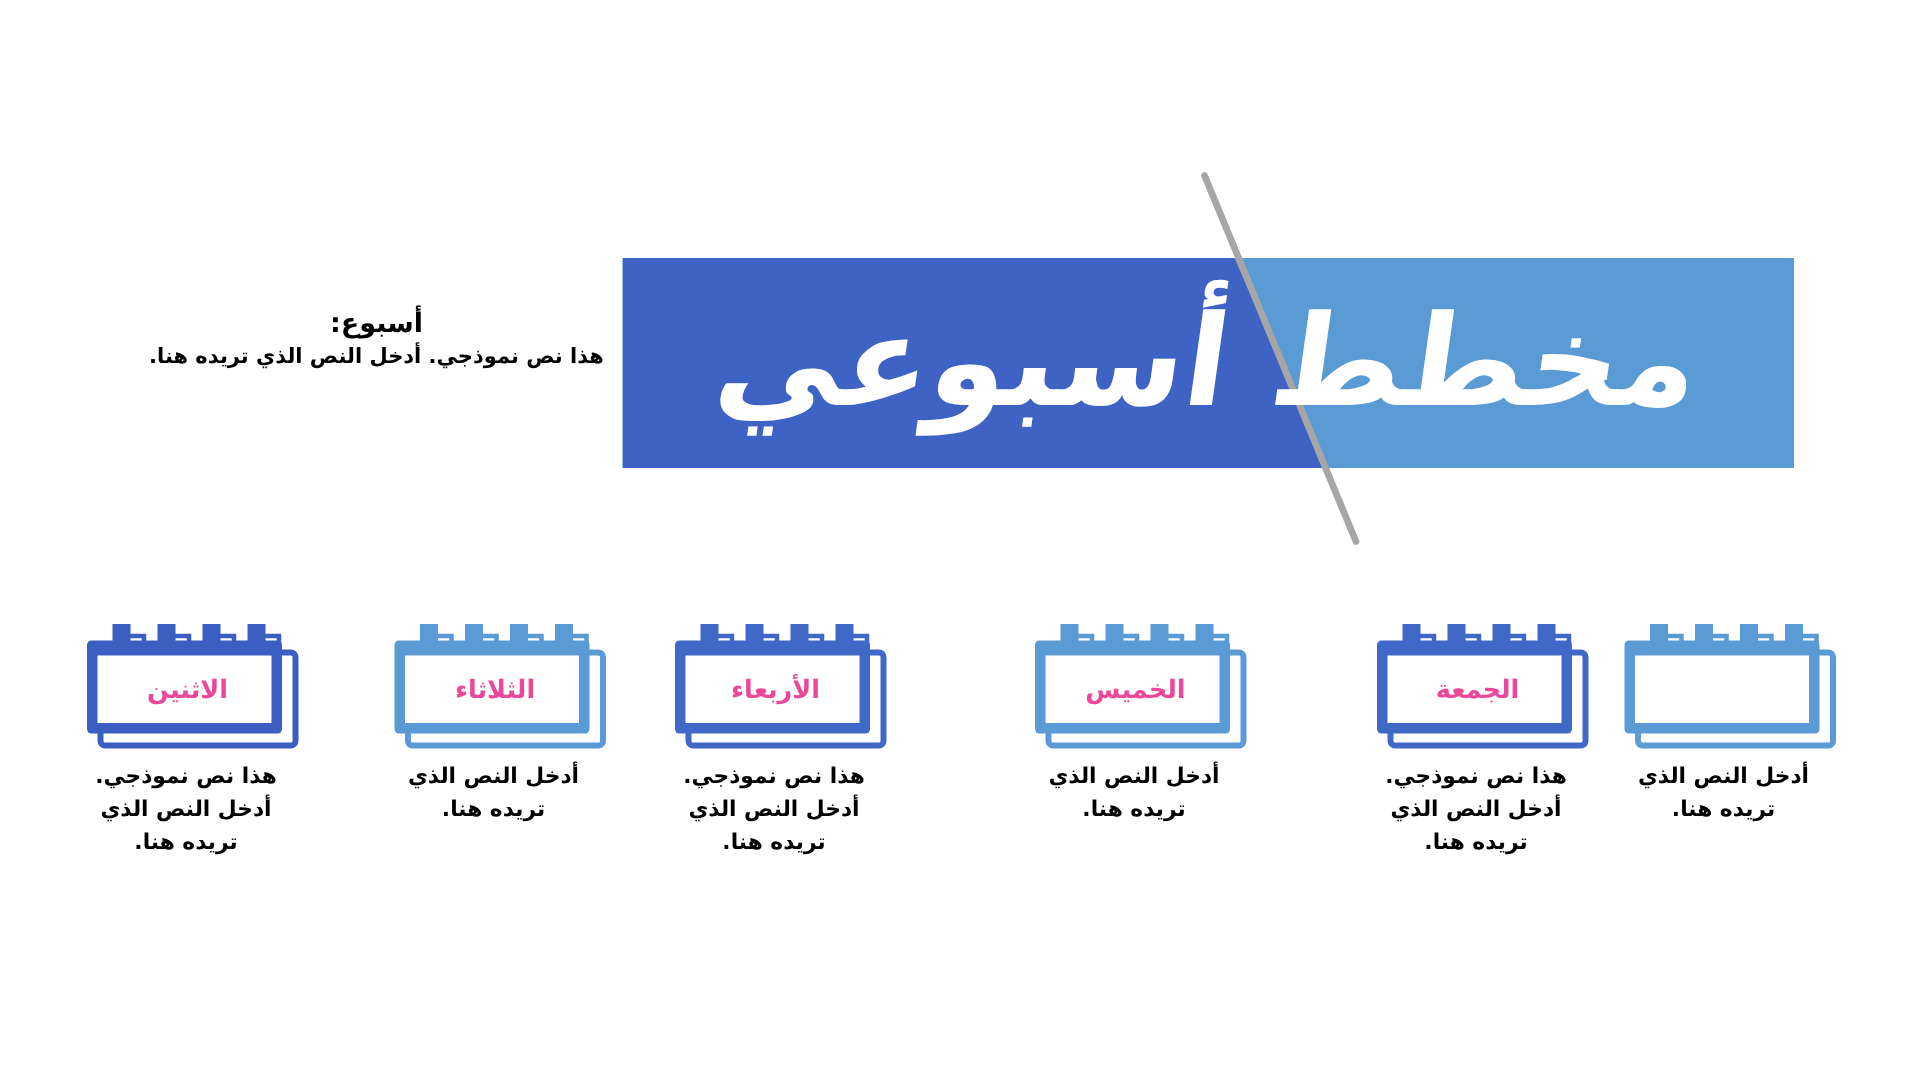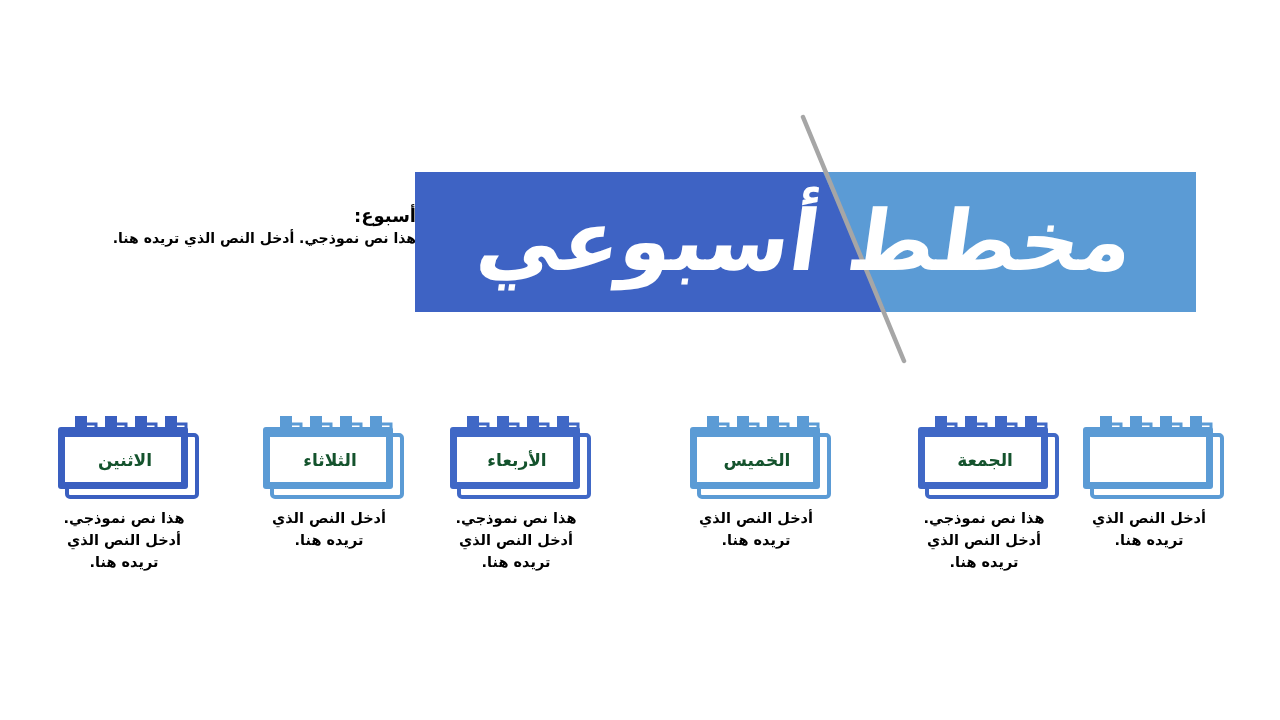--- a/index.html
+++ b/index.html
@@ -20,31 +20,31 @@
   .diag-svg{position:absolute;left:0;top:0;width:1280px;height:720px;z-index:2;pointer-events:none;}
   .banner-title{
     position:absolute;left:415px;top:166px;width:781px;height:150px;
     display:flex;align-items:center;justify-content:center;
     direction:rtl;color:#ffffff;font-size:84px;font-weight:700;
     transform:skewX(-8deg);z-index:3;white-space:nowrap;letter-spacing:1px;
   }
   
   .week-block{
     position:absolute;left:86px;top:204px;width:330px;
-    direction:rtl;text-align:right;z-index:1;
+    direction:rtl;text-align:center;z-index:1;
   }
   .week-heading{font-size:18px;font-weight:700;line-height:24px;}
   .week-body{font-size:14px;font-weight:700;line-height:20px;white-space:nowrap;}
   
   .day-card{position:absolute;top:414px;width:150px;height:190px;}
   .cal-icon{position:absolute;left:0;top:0;display:block;}
   .day-label{
     position:absolute;left:11px;top:24px;width:116px;height:44px;
     display:flex;align-items:center;justify-content:center;
-    direction:rtl;font-size:17px;font-weight:700;color:#14532d;z-index:2;
+    direction:rtl;font-size:17px;font-weight:700;color:#ec4899;z-index:2;
   }
   .day-caption{
     position:absolute;left:0;top:93px;width:136px;
     direction:rtl;text-align:center;font-size:14.5px;font-weight:700;
     line-height:22px;color:#000;
   }
 </style>
 </head>
 <body>
 

